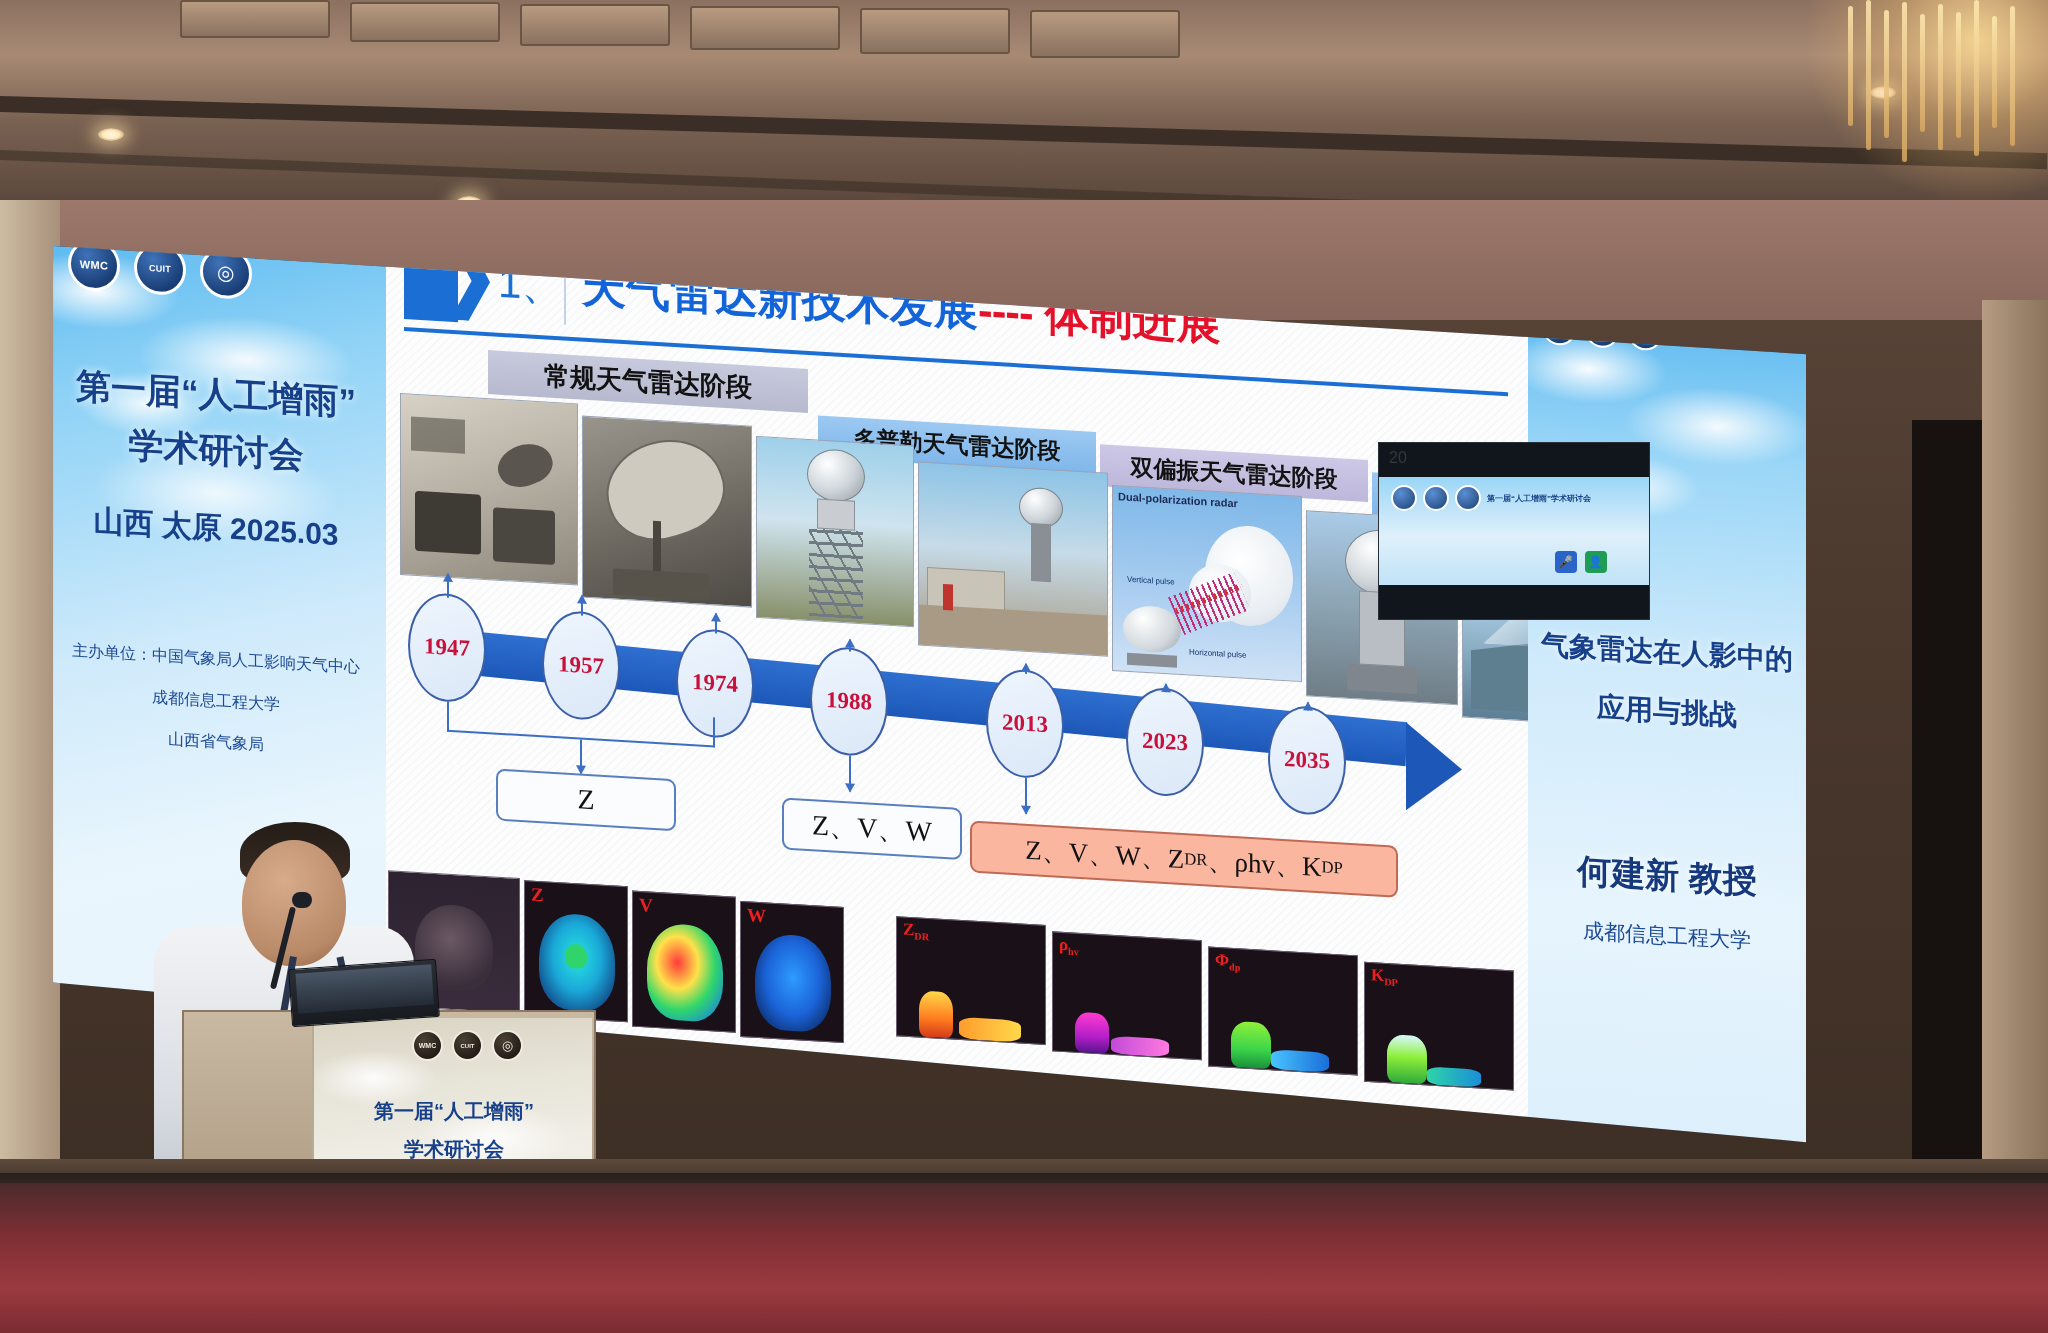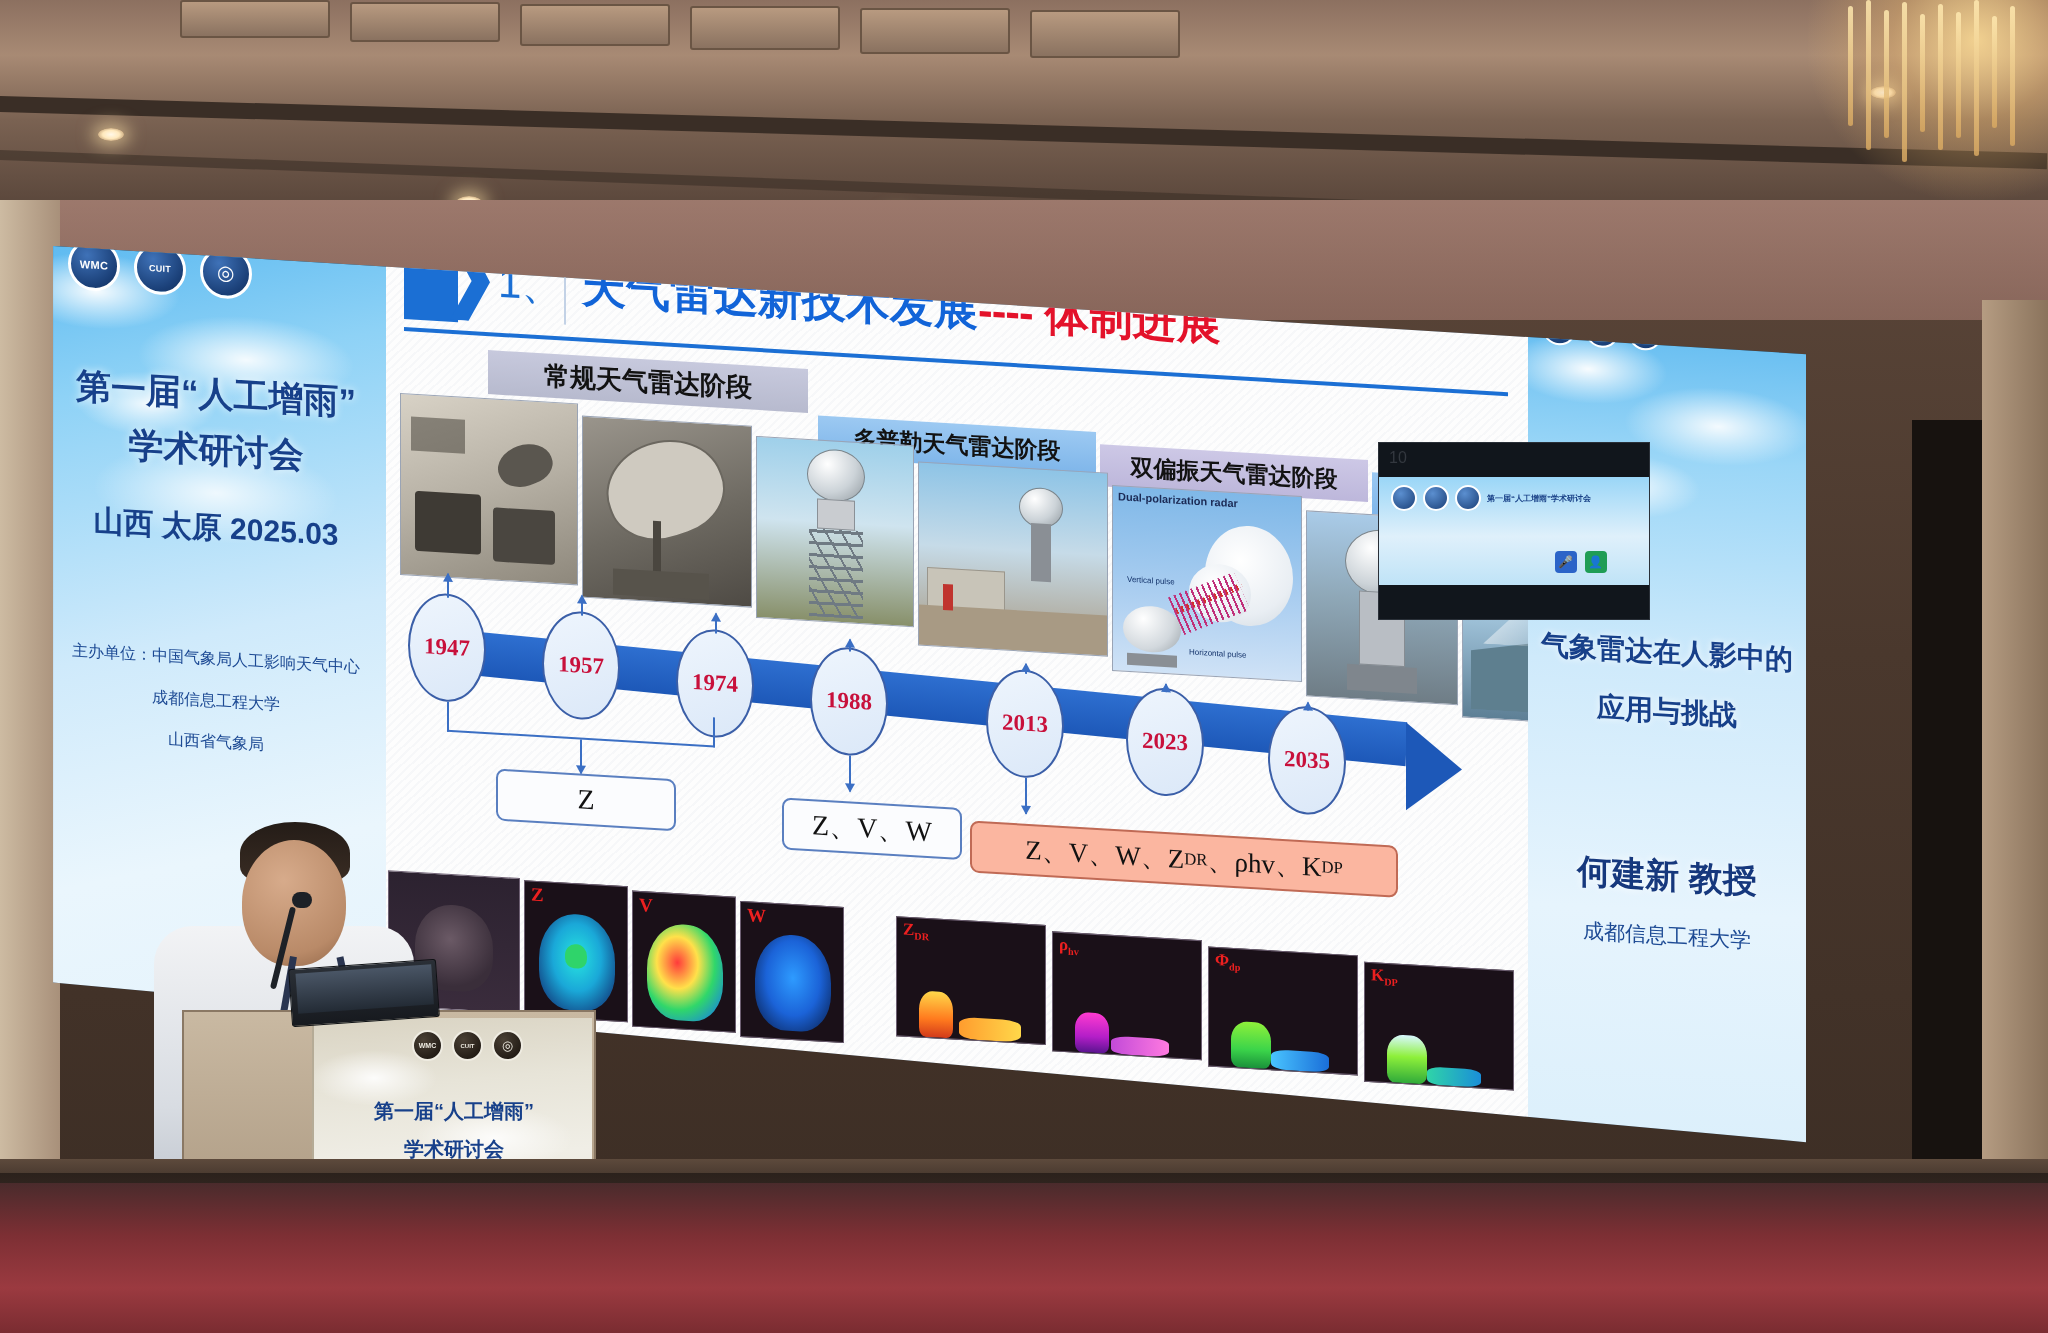--- a/index.html
+++ b/index.html
@@ -482,21 +482,21 @@
           <div class="br-speaker">何建新 教授</div>
           <div class="br-affil">成都信息工程大学</div>
           <div class="br-wave"></div>
         </div>
 
       </div>
     </div>
   </div>
 
   <div class="vcall" style="left:1378px;top:442px;width:272px;height:178px;">
-    <div class="vc-num" style="left:10px;top:6px;">10</div>
+    <div class="vc-num" style="left:10px;top:6px;">20</div>
     <div style="position:absolute;left:0;top:34px;width:272px;height:108px;
                 background:linear-gradient(180deg,#9ad6f7,#dff0fb 55%,#bfe3f7);"></div>
     <div class="vc-logos" style="left:12px;top:42px;">
       <div class="vc-badge"></div>
       <div class="vc-badge"></div>
       <div class="vc-badge"></div>
       <div class="vc-txt">第一届“人工增雨”学术研讨会</div>
     </div>
     <div class="vc-ctrl" style="left:176px;top:108px;">🎤</div>
     <div class="vc-ctrl" style="left:206px;top:108px;background:#1f9d55;">👤</div>

